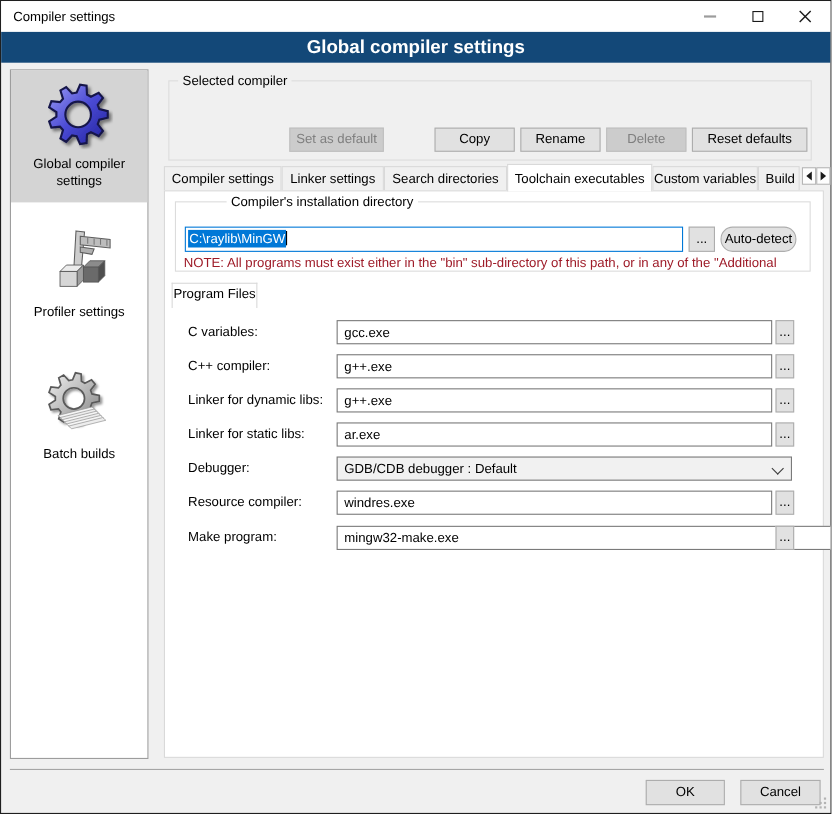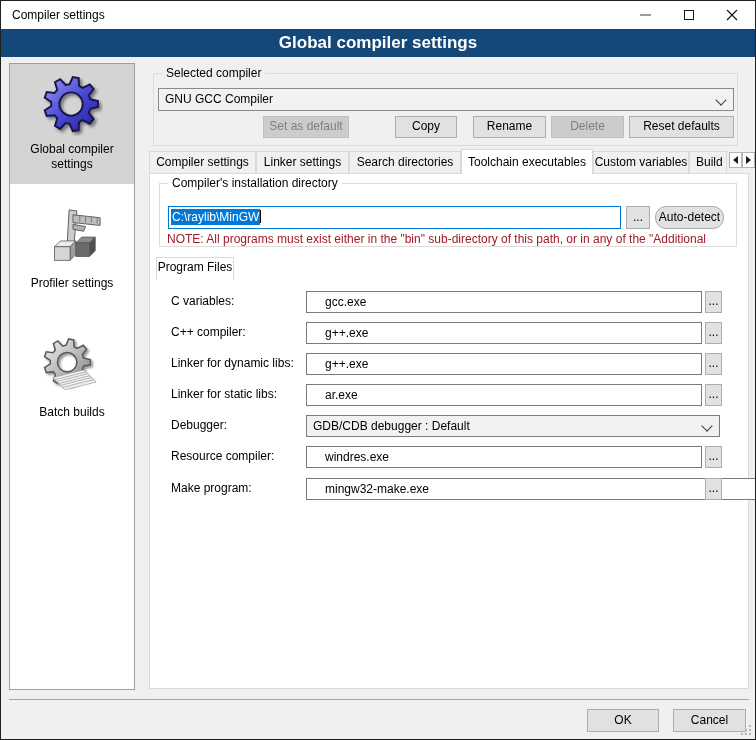--- a/index.html
+++ b/index.html
@@ -23,32 +23,32 @@
   .sb-item{width:100%;display:flex;flex-direction:column;align-items:center;font-size:12px;text-align:center;color:#000;box-sizing:border-box;}
   .sb-item .icon{width:62px;height:62px;margin-top:10px;}
   .sb-item .lbl{margin-top:6px;line-height:15px;padding:0 4px;}
   .sb-item.selected{background:var(--selbg,#d4d4d4);padding-bottom:12px;}
   .sb-item.it2{margin-top:14px;}
   .sb-item.it3{margin-top:36px;}
 
   
   .groupbox{position:absolute;border:1px solid #dcdcdc;box-sizing:border-box;}
   .legend{position:absolute;top:-8px;left:8px;padding:0 4px;font-size:12px;line-height:15px;background:#f0f0f0;white-space:nowrap;}
-  .legend.on-white{background:#fff;}
+  .legend.on-white{background:#fff;margin-left:38px;}
 
   
   .btn{position:absolute;height:22px;box-sizing:border-box;background:#e1e1e1;border:1px solid #adadad;
        font-size:12px;text-align:center;line-height:19px;color:#000;}
   .btn.disabled{background:#cccccc;border-color:#bfbfbf;color:#7f7f7f;}
   .btn.h23{height:23px;line-height:20px;}
 
   
   .combo{position:absolute;box-sizing:border-box;background:#f2f2f2;border:1px solid #8a8a8a;font-size:12px;line-height:20px;padding-left:6px;color:#000;}
   .chev{position:absolute;right:8px;top:7px;width:7px;height:7px;border-right:1.5px solid #3c3c3c;border-bottom:1.5px solid #3c3c3c;transform:rotate(45deg);}
-  .field{position:absolute;box-sizing:border-box;background:#fff;border:1px solid #7a7a7a;font-size:12px;line-height:20px;padding-left:18px;color:#000;white-space:nowrap;overflow:hidden;}
+  .field{position:absolute;box-sizing:border-box;background:#fff;border:1px solid #7a7a7a;font-size:12px;line-height:20px;padding-left:6px;color:#000;white-space:nowrap;overflow:hidden;}
   .path-input{position:absolute;box-sizing:border-box;background:#fff;border:1px solid var(--accent,#0078d7);font-size:12px;line-height:21px;padding-left:2px;white-space:nowrap;overflow:hidden;}
   .path-input .sel{background:var(--accent,#0078d7);color:#fff;padding:1px 1px;}
   .caret{display:inline-block;width:1px;height:13px;background:#000;vertical-align:-2px;}
 
   
   .tab{position:absolute;box-sizing:border-box;top:150px;height:23px;background:#f0f0f0;border:1px solid #d9d9d9;
        font-size:12px;text-align:center;line-height:21px;color:#000;z-index:1;}
   .tab.active{top:148px;height:25px;background:#fff;border-bottom:none;line-height:24px;z-index:3;}
   .tab.clipped{text-align:left;padding-left:6px;overflow:hidden;white-space:nowrap;}
   .subtab{position:absolute;box-sizing:border-box;background:#f0f0f0;border:1px solid #d9d9d9;font-size:12px;text-align:center;line-height:19px;z-index:1;}
@@ -158,26 +158,22 @@
           <polygon points="22,52 54,44 57,46.5 25,54.5" fill="#ededed"></polygon>
         </g>
       </svg>
       <span class="lbl">Batch builds</span>
     </div>
   </div>
 
   <div class="groupbox" style="left:152px;top:72px;width:585px;height:73px;">
     <span class="legend">Selected compiler</span>
   </div>
-  <div class="combo" style="left:157px;top:87px;width:576px;height:23px;">
-    <span>GNU GCC Compiler</span>
-    <span class="chev"></span>
-  </div>
   <div class="btn disabled z4" style="left:262px;top:115px;width:86px;">Set as default</div>
-  <div class="btn z4" style="left:394px;top:115px;width:62px;">Copy</div>
+  <div class="btn z4" style="left:394px;top:115px;width:73px;">Copy</div>
   <div class="btn z4" style="left:472px;top:115px;width:73px;">Rename</div>
   <div class="btn disabled z4" style="left:550px;top:115px;width:73px;">Delete</div>
   <div class="btn z4" style="left:628px;top:115px;width:105px;">Reset defaults</div>
 
   <div class="tab" style="left:148px;width:107px;">Compiler settings</div>
   <div class="tab" style="left:255px;width:93px;">Linker settings</div>
   <div class="tab" style="left:348px;width:112px;">Search directories</div>
   <div class="tab active" style="left:460px;width:132px;">Toolchain executables</div>
   <div class="tab" style="left:592px;width:96px;">Custom variables</div>
   <div class="tab clipped" style="left:688px;width:38px;">Build options</div>

